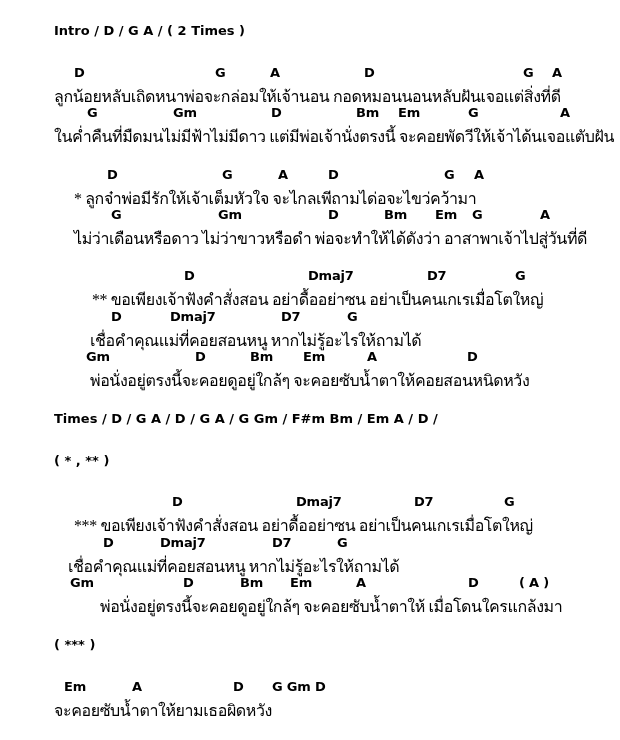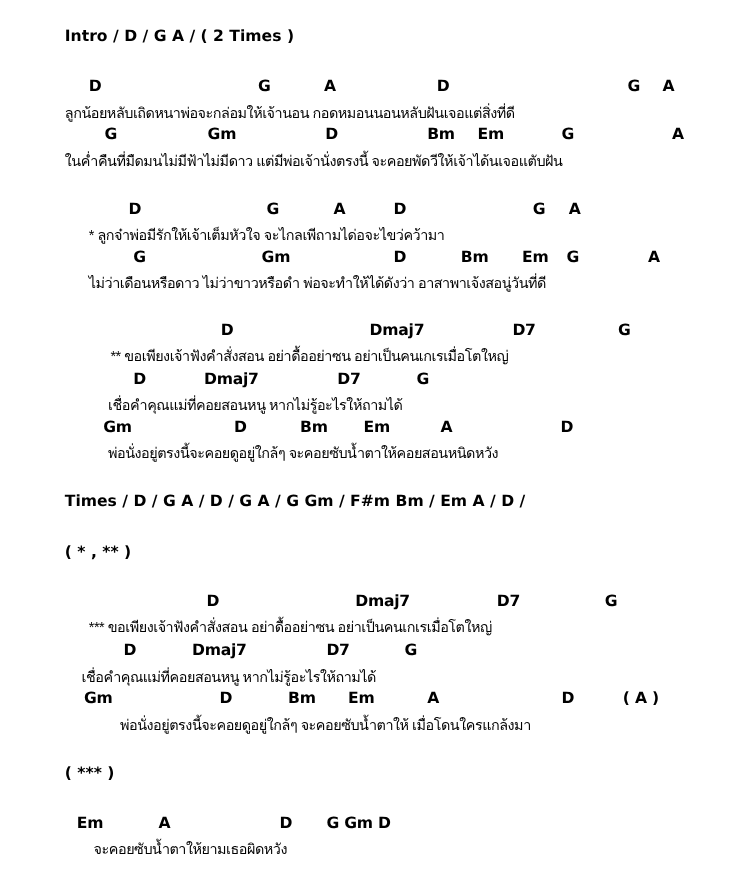--- a/index.html
+++ b/index.html
@@ -1,22 +1,22 @@
 <!DOCTYPE html>
 <html><head>
   <meta charset="utf-8">
   <style>
     html, body { margin: 0; padding: 0; background: #ffffff; }
     body { width: 620px; height: 740px; position: relative; overflow: hidden;
            font-family: "DejaVu Sans", sans-serif; color: #000; }
     .line { position: absolute; left: 0; white-space: nowrap; }
     .chord { position: absolute; font-weight: bold; font-size: 13px; white-space: nowrap;
              font-family: "DejaVu Sans", sans-serif; letter-spacing: -0.2px; }
-    .lyric { position: absolute; font-size: 12px; white-space: nowrap;
-             font-family: Liberation Sans, sans-serif; letter-spacing: -0.4px; }
+    .lyric { position: absolute; font-size: 16px; white-space: nowrap;
+             font-family: Liberation Serif, serif; letter-spacing: -0.4px; }
     .label { position: absolute; font-weight: bold; font-size: 13px; white-space: nowrap;
              font-family: "DejaVu Sans", sans-serif; }
   </style>
 </head>
 <body>
 
 <div class="label" style="left:54px; top:23px;">Intro  / D / G A / ( 2 Times )</div>
 
 <div class="line" style="top:65px;">
     <span class="chord" style="left: 74px; top: 0px;">D</span>
@@ -49,21 +49,21 @@
 <div class="lyric" style="left:74px; top:186px;">* ลูกจ๋าพ่อมีรักให้เจ้าเต็มหัวใจ          จะไกลเพีถามได่อจะไขว่คว้ามา</div>
 <div class="line" style="top:207px;">
     <span class="chord" style="left: 111px; top: 0px;">G</span>
     <span class="chord" style="left: 218px; top: 0px;">Gm</span>
     <span class="chord" style="left: 328px; top: 0px;">D</span>
     <span class="chord" style="left: 384px; top: 0px;">Bm</span>
     <span class="chord" style="left: 435px; top: 0px;">Em</span>
     <span class="chord" style="left: 472px; top: 0px;">G</span>
     <span class="chord" style="left: 540px; top: 0px;">A</span>
   </div>
-<div class="lyric" style="left:74px; top:226px;">ไม่ว่าเดือนหรือดาว ไม่ว่าขาวหรือดำ พ่อจะทำให้ได้ดังว่า อาสาพาเจ้งสอนู่วันที่ดี</div>
+<div class="lyric" style="left:74px; top:226px;">ไม่ว่าเดือนหรือดาว ไม่ว่าขาวหรือดำ พ่อจะทำให้ได้ดังว่า อาสาพาเจ้าไปสู่วันที่ดี</div>
 
 <div class="line" style="top:268px;">
     <span class="chord" style="left: 184px; top: 0px;">D</span>
     <span class="chord" style="left: 308px; top: 0px;">Dmaj7</span>
     <span class="chord" style="left: 427px; top: 0px;">D7</span>
     <span class="chord" style="left: 515px; top: 0px;">G</span>
   </div>
 <div class="lyric" style="left:92px; top:287px;">** ขอเพียงเจ้าฟังคำสั่งสอน อย่าดื้ออย่าซน อย่าเป็นคนเกเรเมื่อโตใหญ่</div>
 <div class="line" style="top:309px;">
     <span class="chord" style="left: 111px; top: 0px;">D</span>
@@ -112,13 +112,13 @@
 <div class="lyric" style="left:76px; top:594px;margin-left:24px;">พ่อนั่งอยู่ตรงนี้จะคอยดูอยู่ใกล้ๆ จะคอยซับน้ำตาให้ เมื่อโดนใครแกล้งมา</div>
 
 <div class="label" style="left:54px; top:637px;">( *** )</div>
 
 <div class="line" style="top:679px;">
     <span class="chord" style="left: 64px; top: 0px;">Em</span>
     <span class="chord" style="left: 132px; top: 0px;">A</span>
     <span class="chord" style="left: 233px; top: 0px;">D</span>
     <span class="chord" style="left: 272px; top: 0px;">G Gm D</span>
   </div>
-<div class="lyric" style="left:54px; top:698px;margin-left:24px;">จะคอยซับน้ำตาให้ยามเธอผิดหวัง</div>
+<div class="lyric" style="left:54px; top:698px;">จะคอยซับน้ำตาให้ยามเธอผิดหวัง</div>
 
 </body></html>

